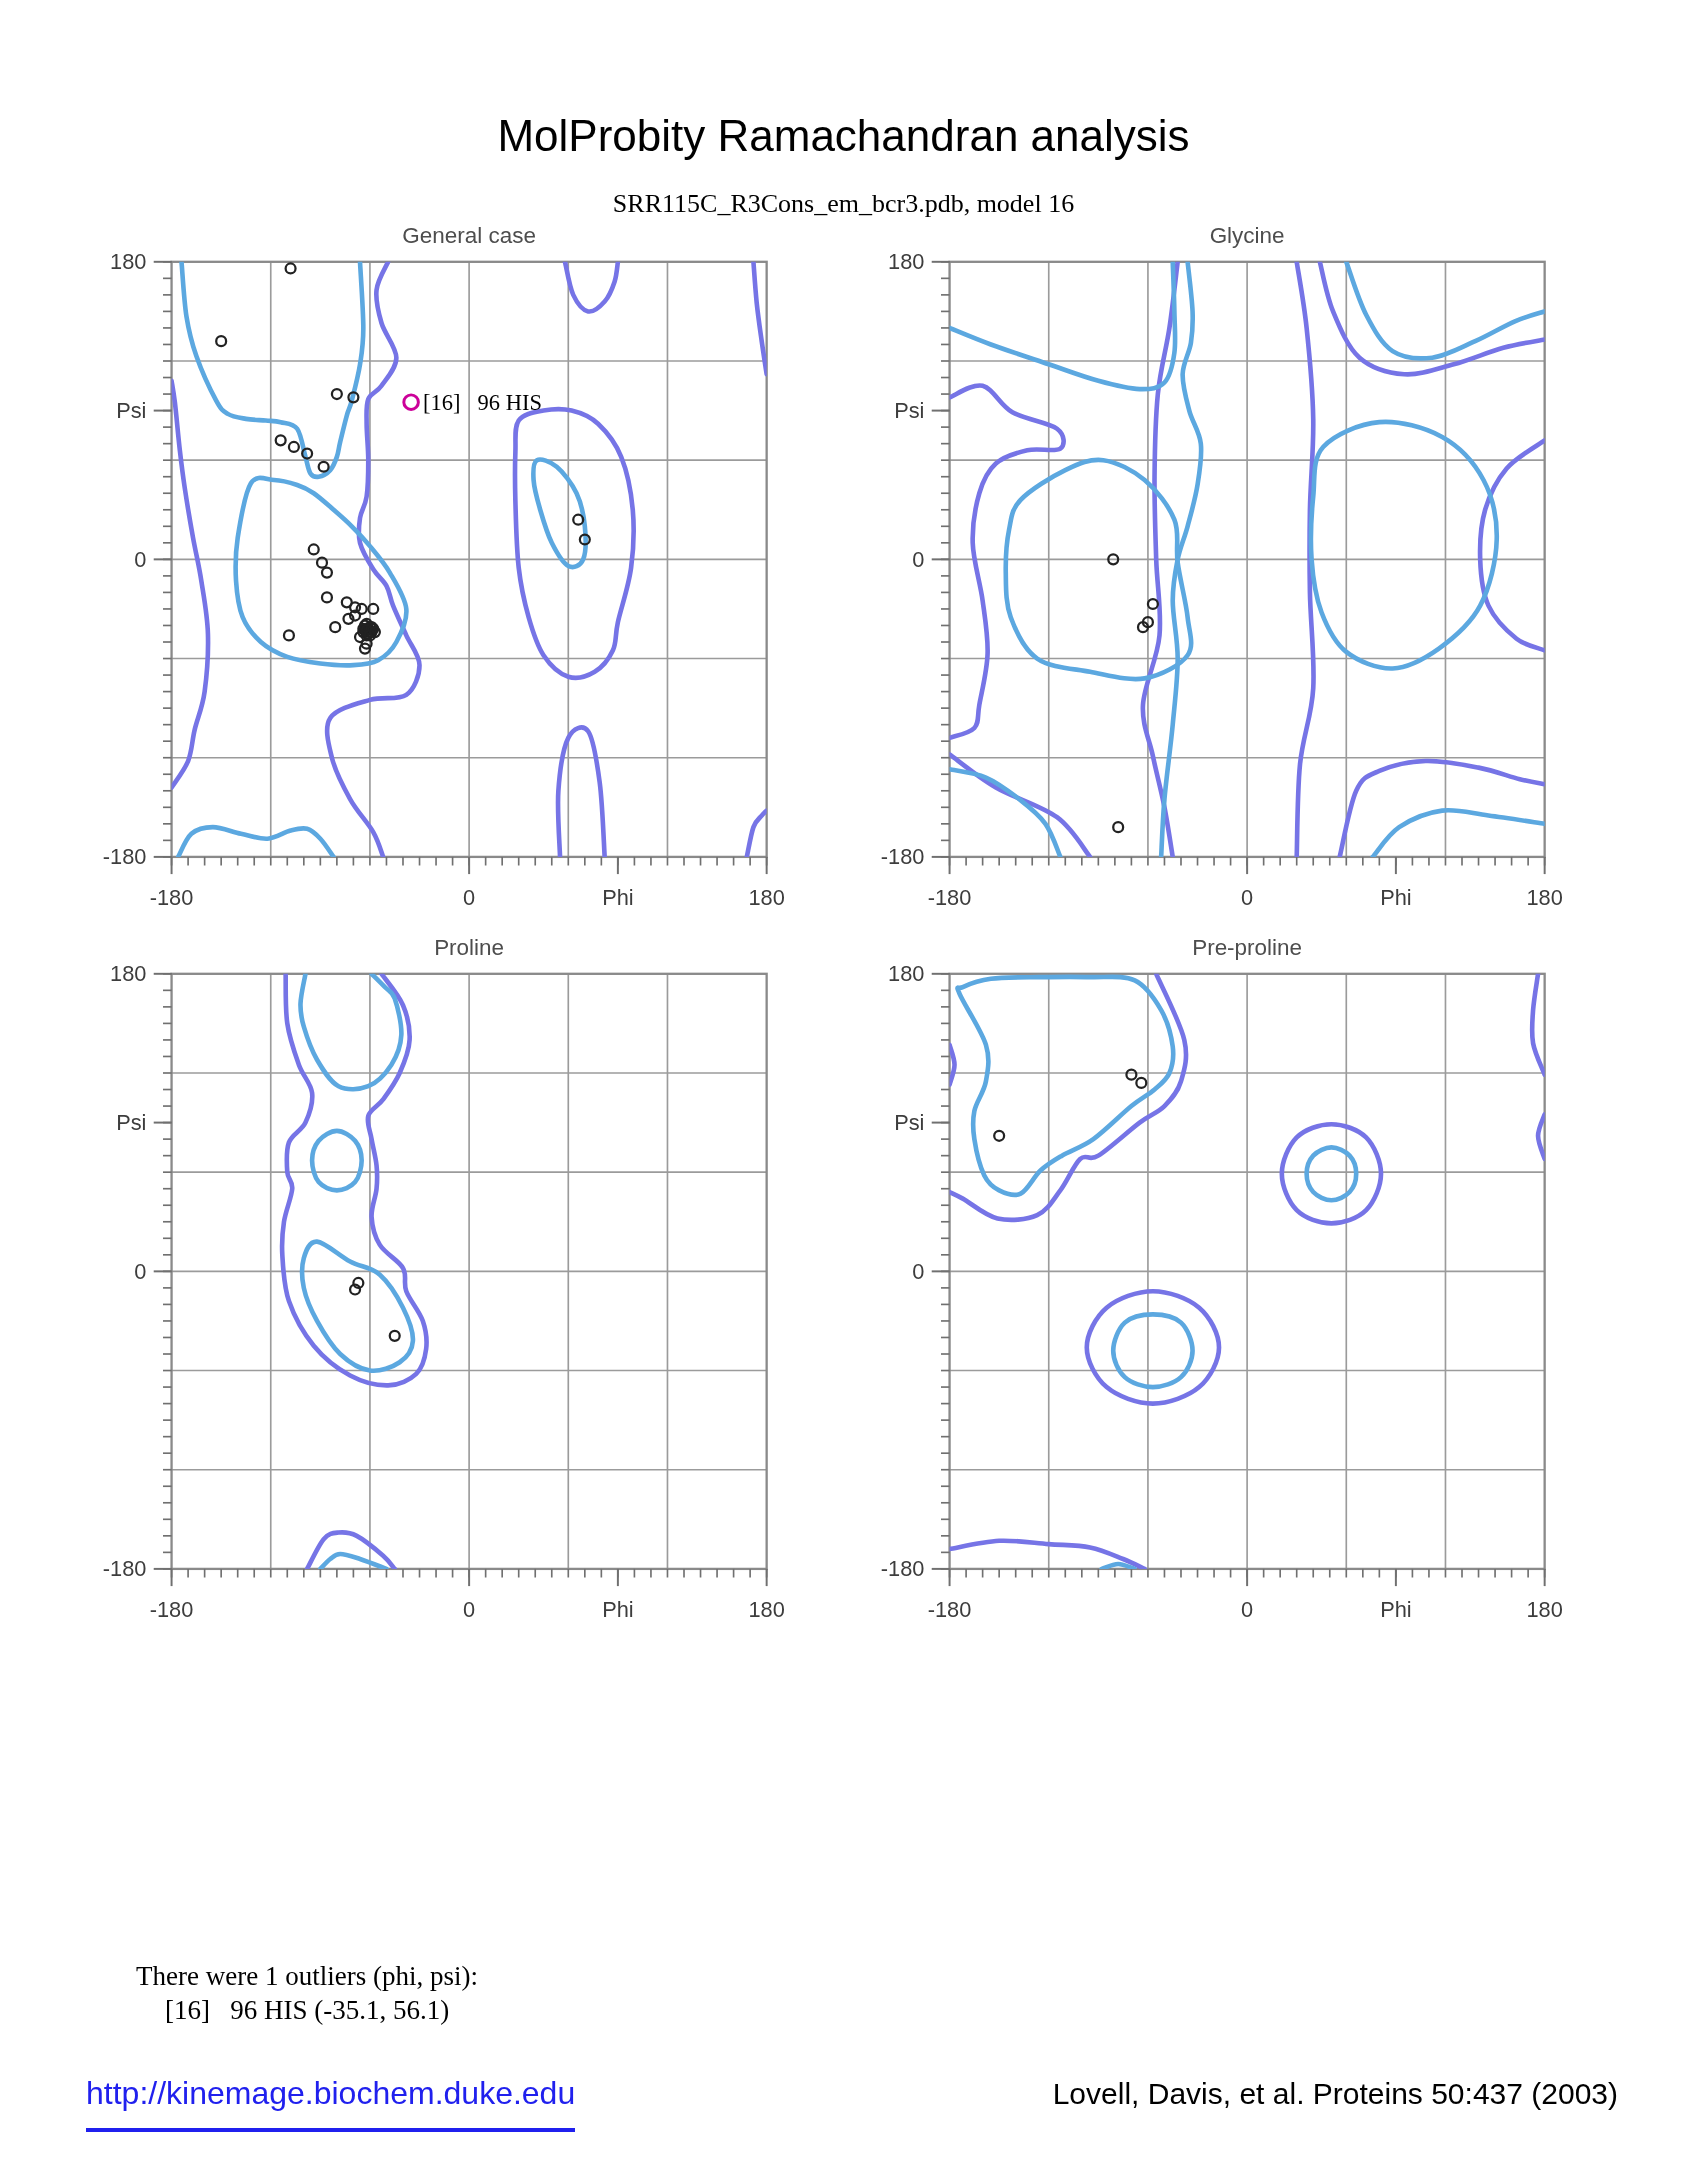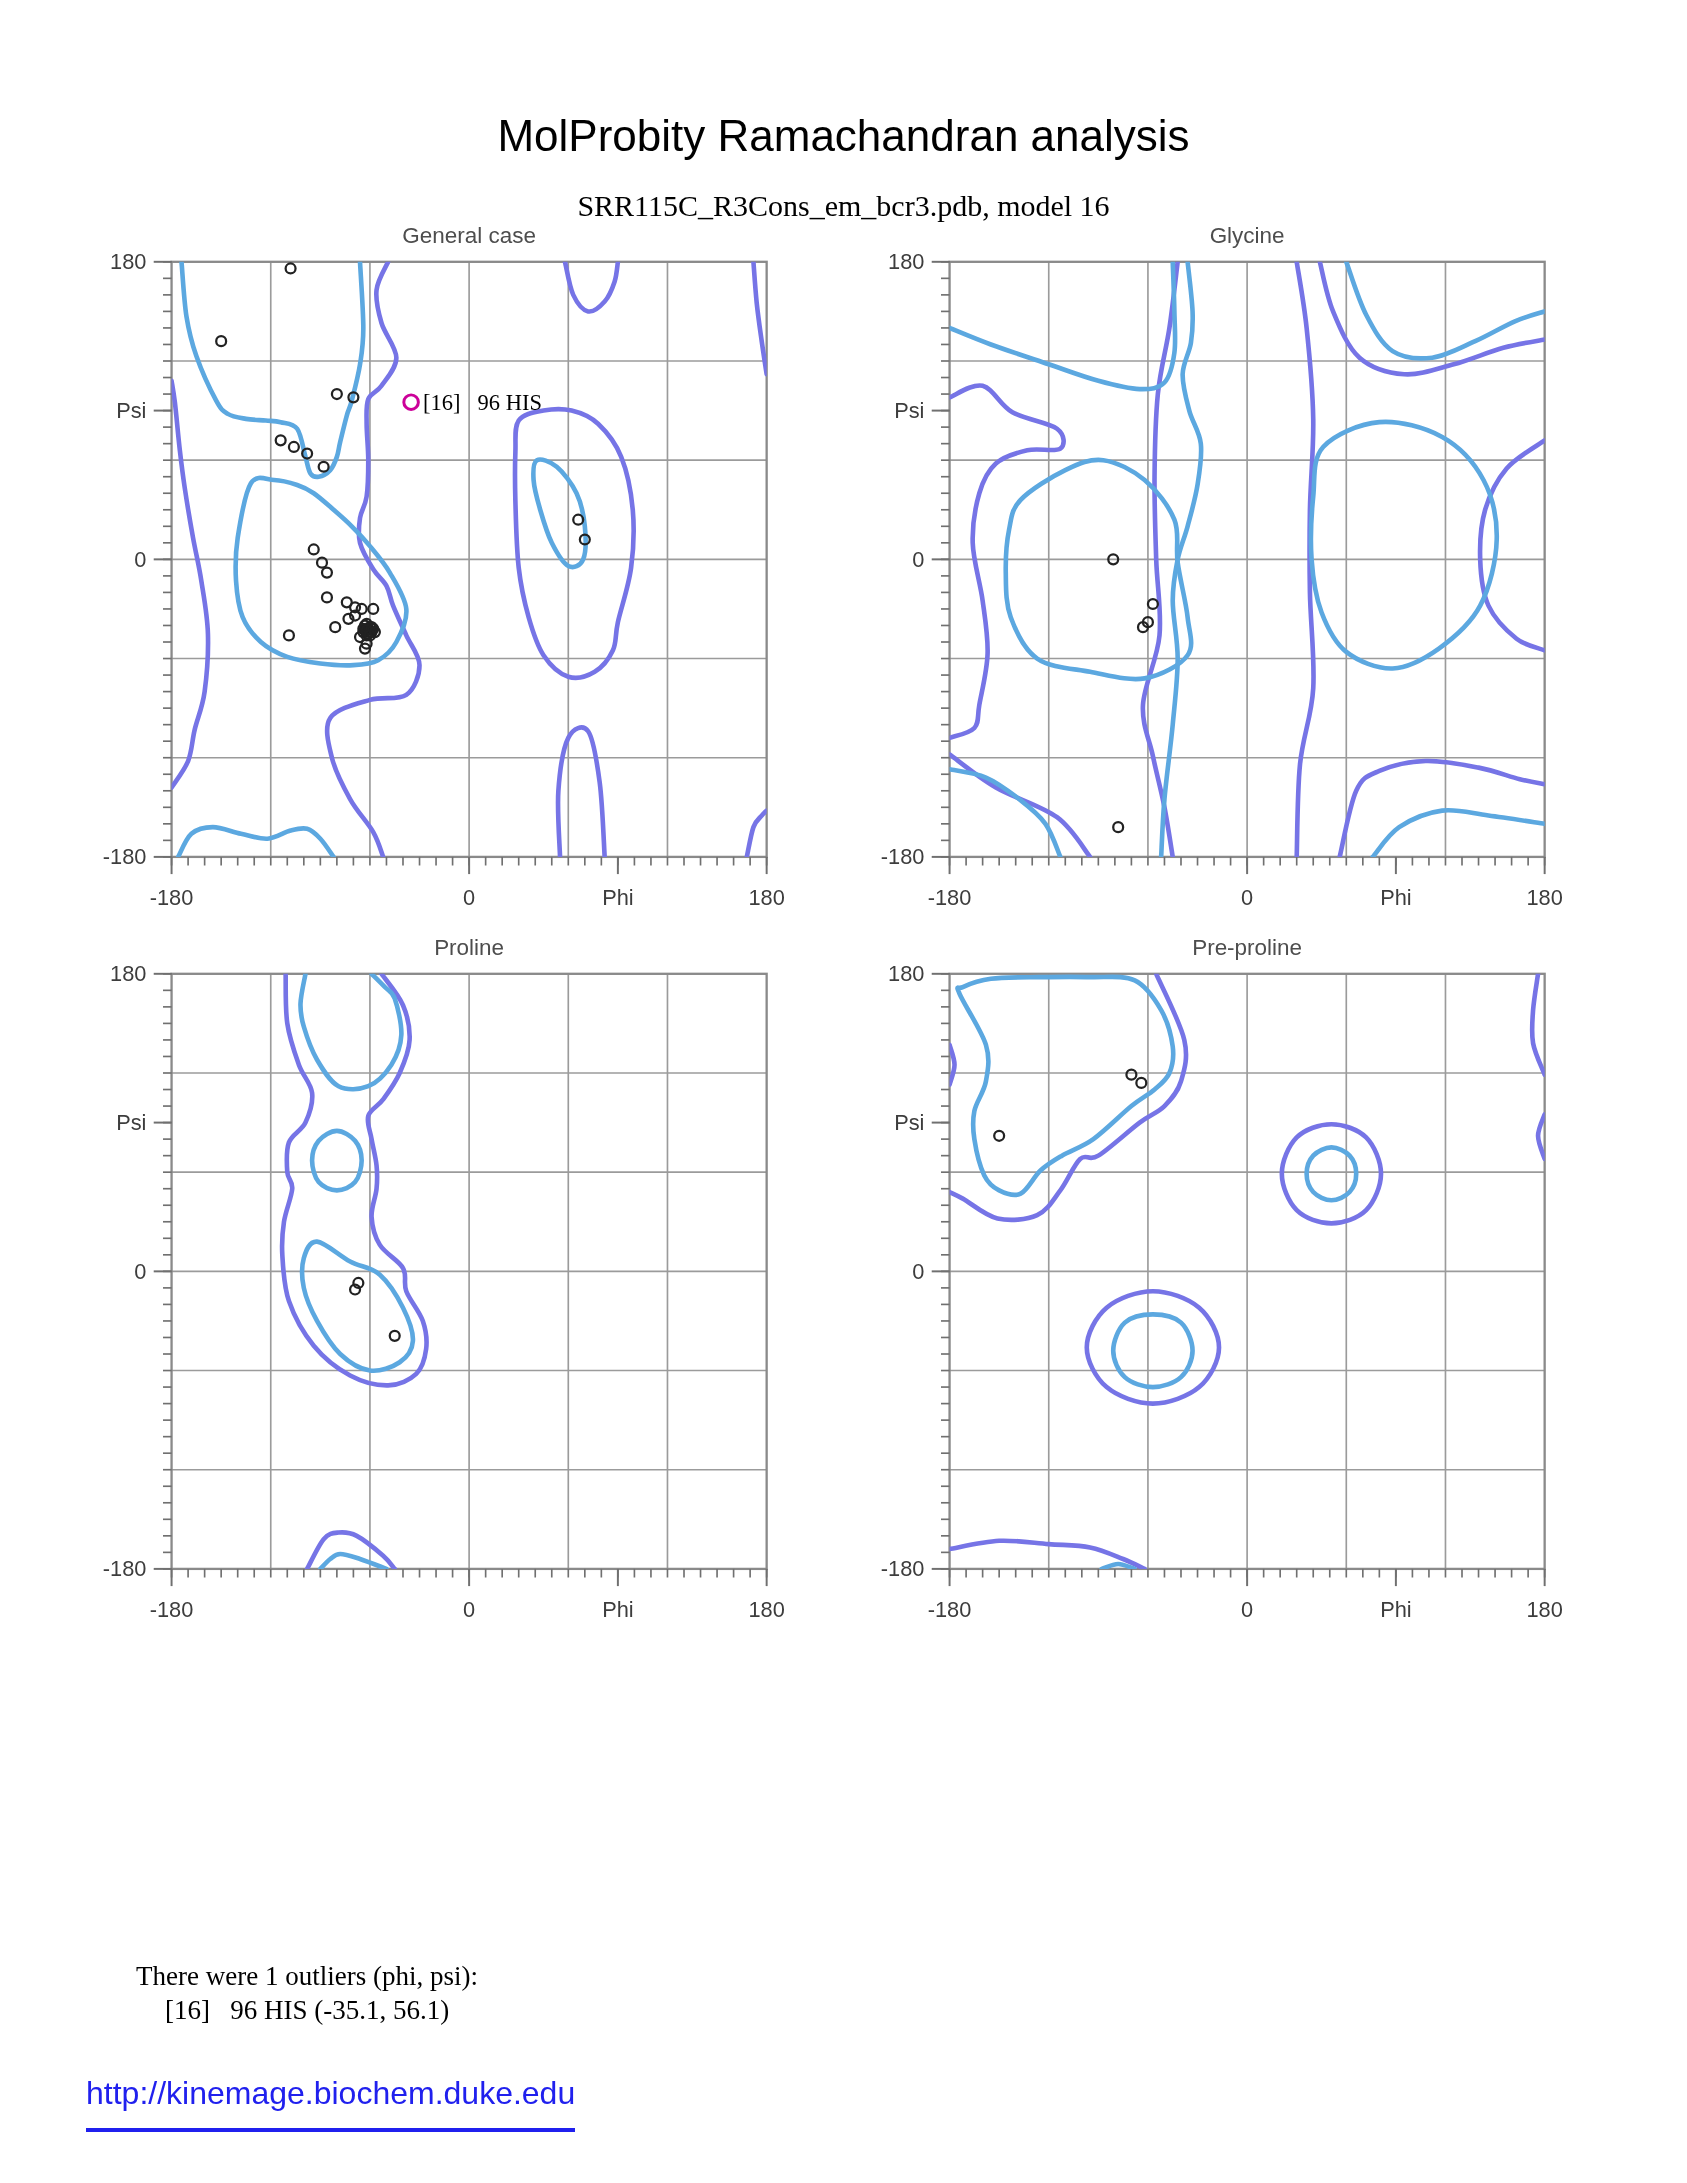--- a/index.html
+++ b/index.html
@@ -1,21 +1,21 @@
 <!DOCTYPE html>
 <html style="font-size:10.6px"><head>
 <meta charset="utf-8">
 <style>
   html,body{margin:0;padding:0;background:#ffffff;}
   .page{position:relative;width:1687px;height:2183px;background:#fff;overflow:hidden;
         font-family:"Liberation Sans",sans-serif;}
   .page-title{position:absolute;top:111px;left:0;width:1687px;text-align:center;
         font-size:44px;color:#000;letter-spacing:0px;}
   .page-subtitle{position:absolute;top:189px;left:0;width:1687px;text-align:center;
-        font-family:"Liberation Serif",serif;font-size:30px;color:#000;}
+        font-family:"Liberation Serif",serif;font-size:26px;color:#000;}
   .plot-svg{position:absolute;width:767px;height:721px;}
   .summary-line{position:absolute;left:136px;font-family:"Liberation Serif",serif;
         font-size:27px;color:#000;white-space:pre;}
   .footer-link{position:absolute;left:86px;top:2075px;font-size:32px;color:#2020ee;
         text-decoration:none;border-bottom:4px solid #2020ee;padding-bottom:16px;cursor:pointer;}
   .footer-citation{position:absolute;right:69px;top:2077px;font-size:30px;color:#000;}
 </style>
 </head>
 <body>
 
@@ -554,14 +554,15 @@
       </g>
       <circle cx="415" cy="212.5" r="7.5" fill="none" stroke="#222222" stroke-width="3.4"></circle>
       <circle cx="430" cy="225" r="7.5" fill="none" stroke="#222222" stroke-width="3.4"></circle>
       <circle cx="215" cy="305" r="7.5" fill="none" stroke="#222222" stroke-width="3.4"></circle>
     </svg>
 
   <div class="summary-line" style="top:1961px;">There were 1 outliers (phi, psi):</div>
   <div class="summary-line" style="top:1995px;left:165px;">[16]   96 HIS (-35.1, 56.1)</div>
 
   <a class="footer-link" href="#">http://kinemage.biochem.duke.edu</a>
+  <div class="footer-citation">Lovell, Davis, et al. Proteins 50:437 (2003)</div>
 </div>
 
 
 </body></html>

